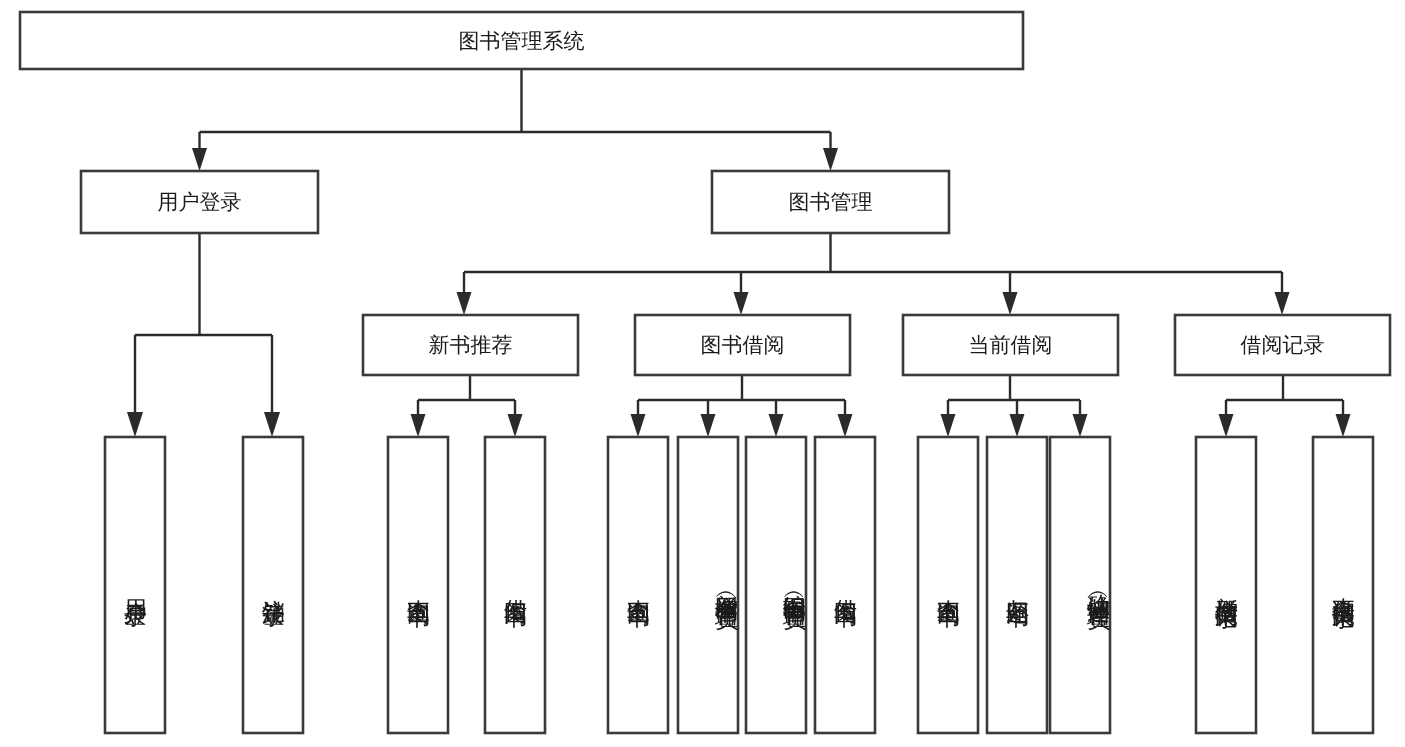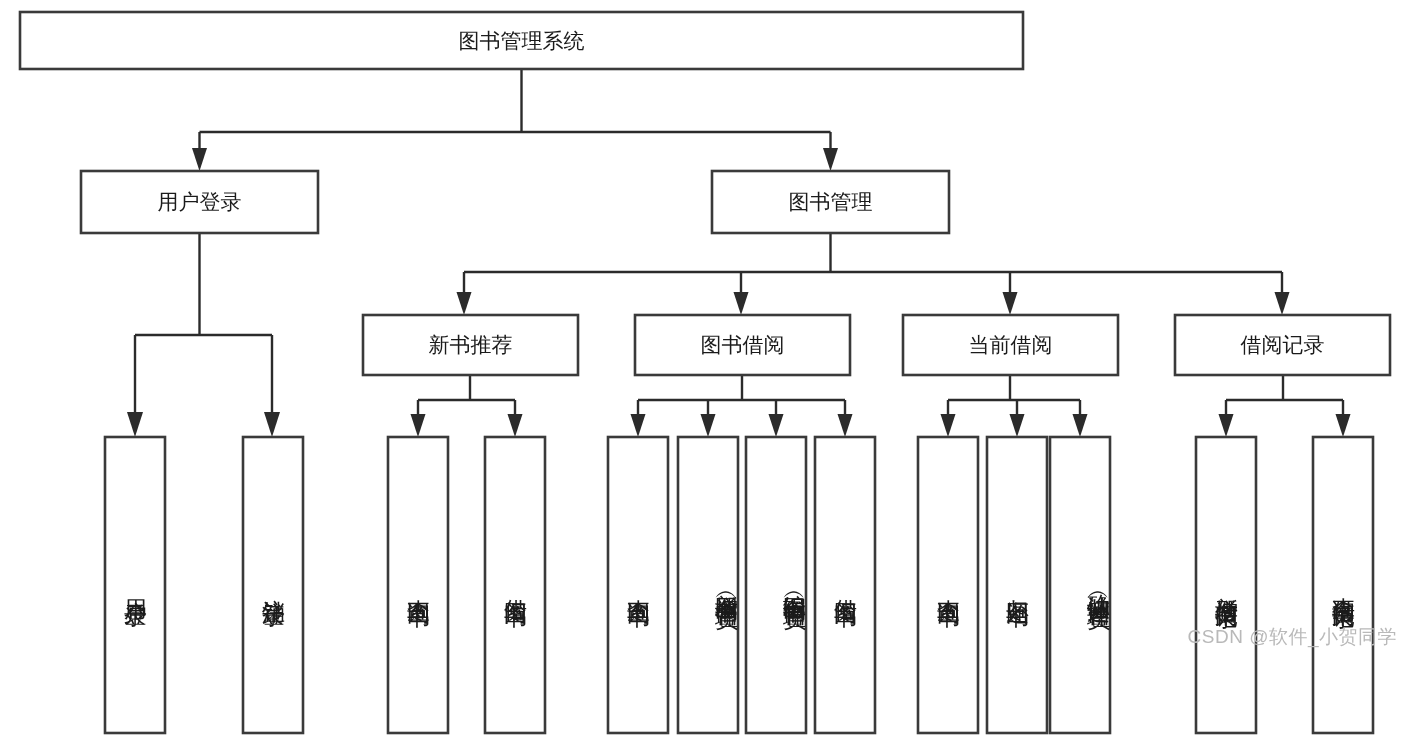--- a/index.html
+++ b/index.html
@@ -212,15 +212,14 @@
   <div class="node-label-v" style="left:608px; top:437px; width:60px; height:296px;">查询图书</div>
   <div class="node-label-v" style="left:678px; top:437px; width:60px; height:296px; align-items:flex-start;">新增图书（管理员）</div>
   <div class="node-label-v" style="left:746px; top:437px; width:60px; height:296px; align-items:flex-start;">编辑图书（管理员）</div>
   <div class="node-label-v" style="left:815px; top:437px; width:60px; height:296px;">借阅图书</div>
   <div class="node-label-v" style="left:918px; top:437px; width:60px; height:296px;">查询图书</div>
   <div class="node-label-v" style="left:987px; top:437px; width:60px; height:296px;">归还图书</div>
   <div class="node-label-v" style="left:1050px; top:437px; width:60px; height:296px; align-items:flex-start;">确认归还（管理员）</div>
   <div class="node-label-v" style="left:1196px; top:437px; width:60px; height:296px;">新增借阅记录</div>
   <div class="node-label-v" style="left:1313px; top:437px; width:60px; height:296px;">查询借阅记录</div>
 
-  <div class="watermark">CSDN @软件_小贺同学</div>
 
 </div>
 
 </body></html>

